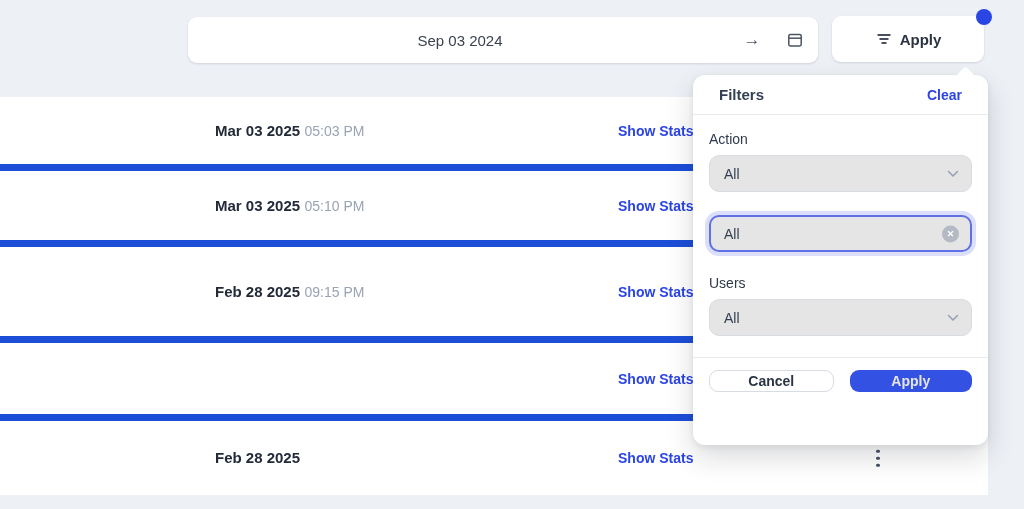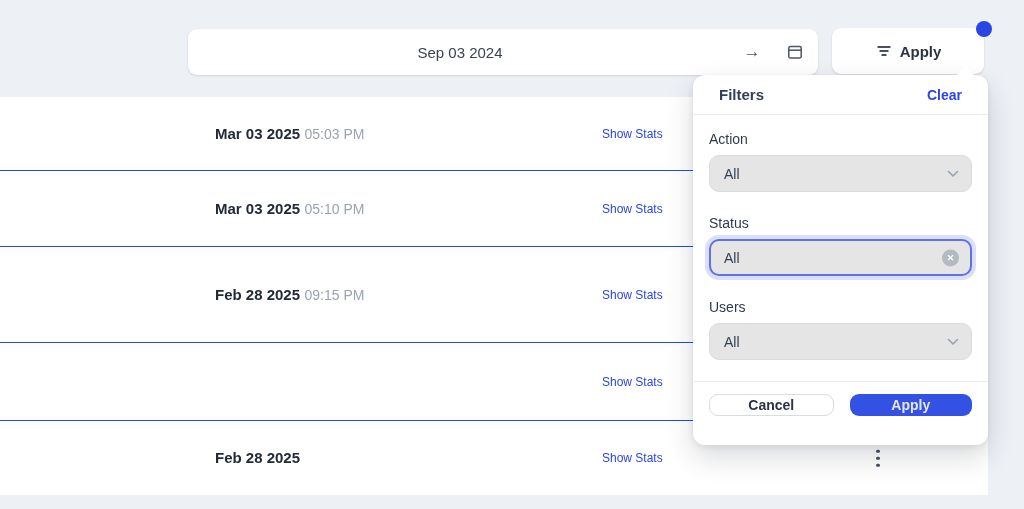--- a/index.html
+++ b/index.html
@@ -2,21 +2,21 @@
 <html><head>
 <meta charset="utf-8">
 <style>
   * { margin:0; padding:0; box-sizing:border-box; }
   html,body { width:1024px; height:509px; overflow:hidden; }
   body { font-family:"Liberation Sans", sans-serif; background:#edf0f5; position:relative; }
 
   .screen { position:absolute; inset:0; }
 
   
-  .topbar { position:absolute; top:12px; left:0; width:1024px; height:97px; background:#edf0f5; }
+  .topbar { position:absolute; top:0; left:0; width:1024px; height:97px; background:#edf0f5; }
   .datepicker {
     position:absolute; left:188px; top:17px; width:630px; height:46px;
     background:#ffffff; border-radius:9px;
     box-shadow:0 1px 2px rgba(16,24,40,.05), 0 1px 3px rgba(16,24,40,.08);
     display:flex; align-items:center;
   }
   .dp-half { flex:1; text-align:center; font-size:15px; color:#3b4350; font-weight:500; cursor:pointer; }
   .dp-arrow { width:40px; text-align:center; font-size:17px; color:#4b5563; }
   .dp-cal { width:46px; display:flex; align-items:center; justify-content:center; cursor:pointer; }
 
@@ -35,33 +35,33 @@
   
   .table { position:absolute; top:97px; left:0; width:988px; }
   .thead {
     position:relative; height:46px; background:#f4f5f8;
     border-top:1px solid #e7e9ef; border-bottom:1px solid #e7e9ef;
   }
   .th { position:absolute; top:50%; transform:translateY(-50%); font-size:13px; color:#667085; }
   .th-completed { left:215px; }
   .th-stats { left:598px; }
 
-  .row { position:relative; background:#ffffff; border-bottom:1px solid #1d4ed8; }
+  .row { position:relative; background:#ffffff; border-bottom:7px solid #1d4ed8; }
   .row:nth-of-type(1){ height:74px; }
   .row:nth-of-type(2){ height:76px; }
   .row:nth-of-type(3){ height:96px; }
   .row:nth-of-type(4){ height:78px; }
   .row:nth-of-type(5){ height:74px; border-bottom:none; }
 
   .cell-date { position:absolute; left:215px; top:50%; transform:translateY(-50%); }
   .cell-date .d { font-size:15px; font-weight:700; color:#222a38; line-height:21px; }
   .cell-date .t { font-size:14px; color:#9aa3b2; line-height:21px; }
   .cell-stats {
-    position:absolute; left:602px; top:50%; transform:translateY(-50%);
-    font-size:12px; font-weight:400; color:#2b44e7; cursor:pointer;
+    position:absolute; left:618px; top:50%; transform:translateY(-50%);
+    font-size:14px; font-weight:700; color:#2b44e7; cursor:pointer;
   }
   .cell-menu { position:absolute; left:872px; top:50%; transform:translateY(-50%); cursor:pointer; padding:2px 4px; }
   .cell-menu i { display:block; width:3.5px; height:3.5px; border-radius:50%; background:#465062; margin:3.5px auto; }
 
   
   .panel {
     position:absolute; left:693px; top:75px; width:295px; height:370px;
     background:#ffffff; border-radius:12px; z-index:10;
     box-shadow:0 12px 28px rgba(16,24,40,.16), 0 2px 6px rgba(16,24,40,.08);
   }
@@ -212,21 +212,20 @@
           <span>All</span>
           <span class="chev">
             <svg width="12" height="8" viewBox="0 0 12 8" fill="none">
                 <path d="M1.5 1.5 L6 6 L10.5 1.5" stroke="#98a2b3" stroke-width="1.6" stroke-linecap="round" stroke-linejoin="round"></path>
               </svg>
           </span>
         </div>
       </div>
 
       <div class="field">
-        <div class="field-label">Status</div>
         <div class="select focused">
           <span>All</span>
           <span class="clear-x">✕</span>
         </div>
       </div>
 
       <div class="field">
         <div class="field-label">Users</div>
         <div class="select">
           <span>All</span>

